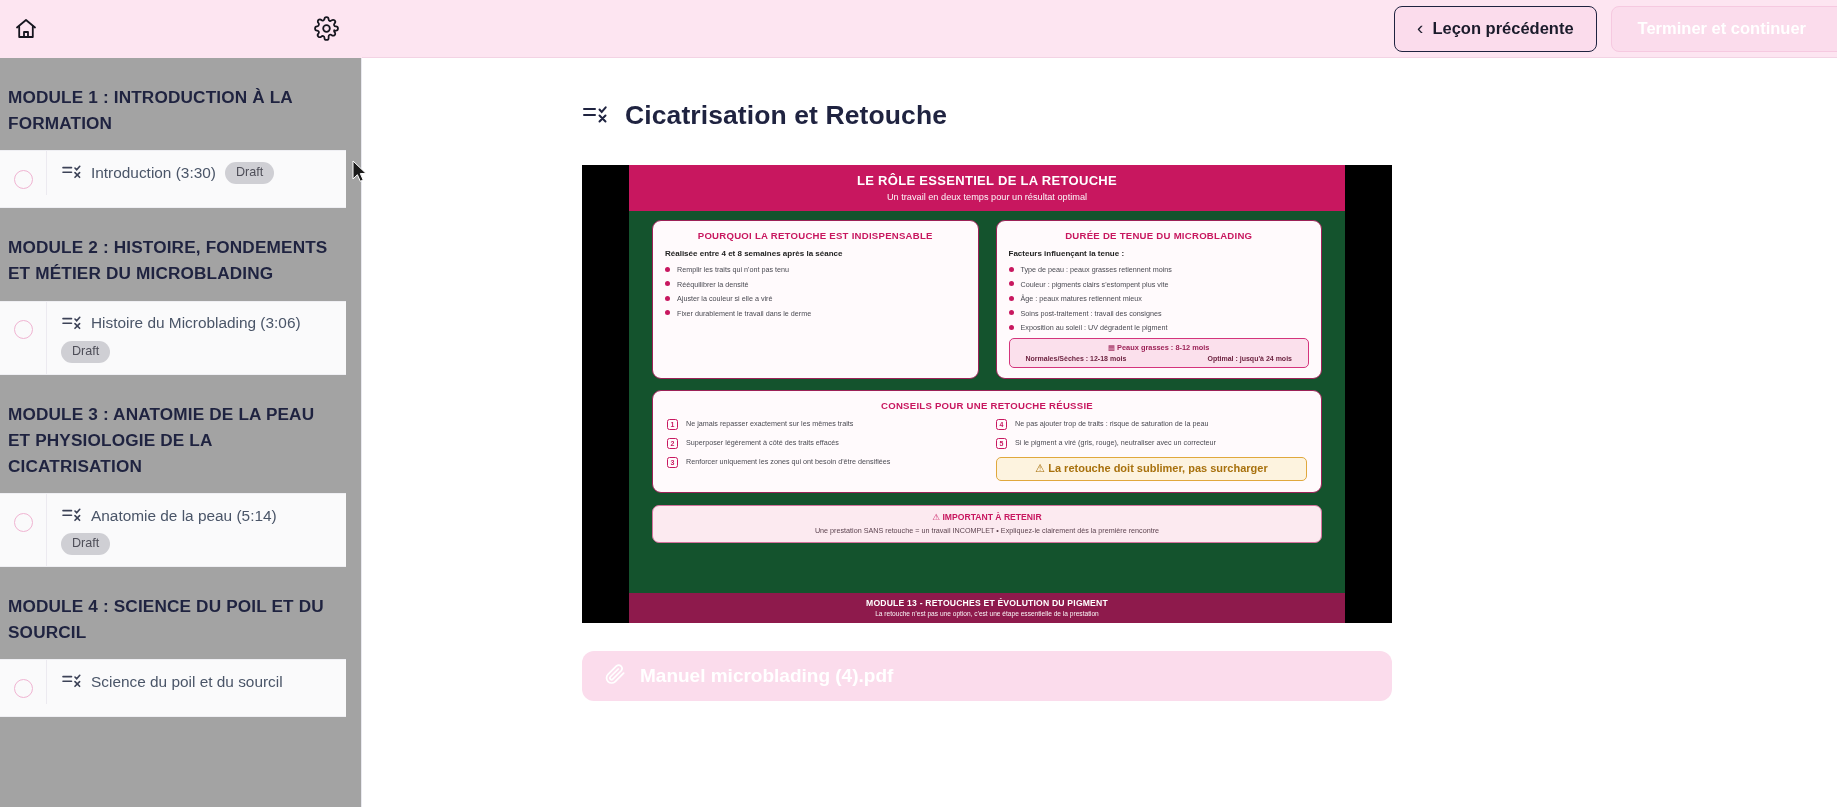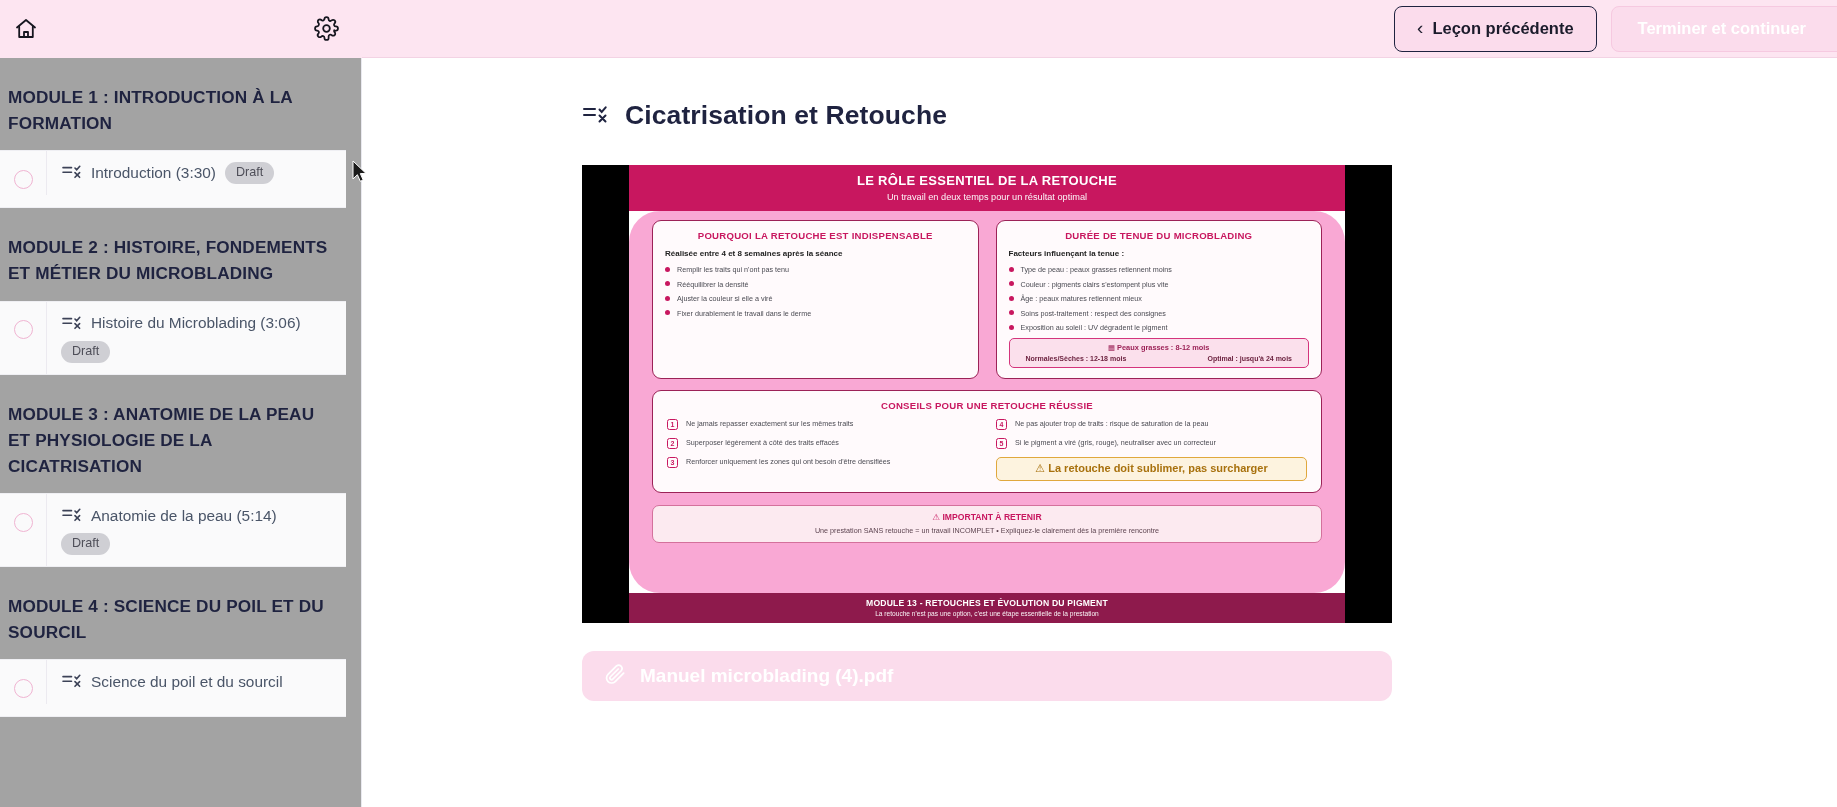--- a/index.html
+++ b/index.html
@@ -125,21 +125,21 @@
   }
   .ig {
     position:absolute; left:47px; top:0px; width:716px; height:458px;
     background:#fff; display:flex; flex-direction:column;
   }
   .ig-header {
     background:#c8175f; color:#fff; text-align:center; padding:8px 4px 9px;
   }
   .ig-header .t { font-size:13px; font-weight:700; letter-spacing:0.3px; }
   .ig-header .s { font-size:9.2px; font-weight:400; margin-top:4px; opacity:.96;}
-  .ig-body { flex:1; background:#f9a8d4; padding:9px 23px 16px;border-radius:31px; }
+  .ig-body { flex:1; background:#14532d; padding:9px 23px 16px; }
 
   .ig-cols { display:flex; gap:17px; }
   .card {
     border:1.3px solid #9c2257; border-radius:9px; background:#fffafc;
     padding:9px 12px 10px; flex:1; min-height:144px;
   }
   .card-title {
     text-align:center; color:#c8175f; font-size:9.6px; font-weight:700;
     letter-spacing:.25px; margin-bottom:8px;
   }
@@ -369,21 +369,21 @@
                 <li>
                   <span class="dot"></span>
                   <span>Couleur : pigments clairs s'estompent plus vite</span>
                 </li>
                 <li>
                   <span class="dot"></span>
                   <span>Âge : peaux matures retiennent mieux</span>
                 </li>
                 <li>
                   <span class="dot"></span>
-                  <span>Soins post-traitement : respect des consignes</span>
+                  <span>Soins post-traitement : travail des consignes</span>
                 </li>
                 <li>
                   <span class="dot"></span>
                   <span>Exposition au soleil : UV dégradent le pigment</span>
                 </li>
               </ul>
             <div class="callout-pink">
               <div class="l1"><span>▦</span> <span>Peaux grasses : 8-12 mois</span></div>
               <div class="l2">
                 <span>Normales/Sèches : 12-18 mois</span>

